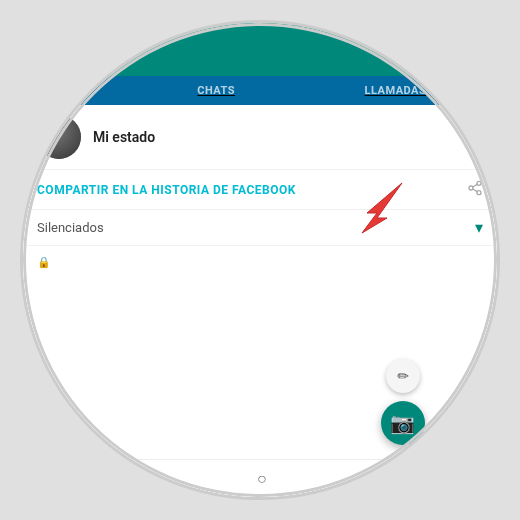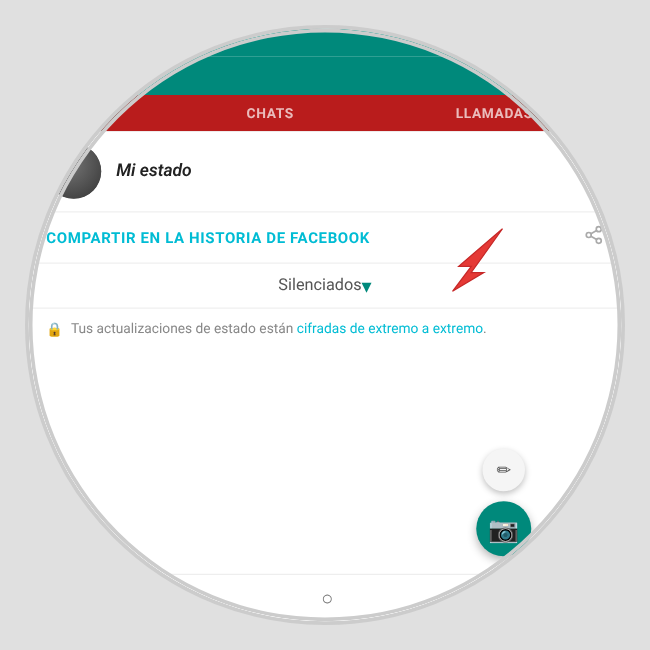--- a/index.html
+++ b/index.html
@@ -78,21 +78,22 @@
 
     .app-icon {
       color: #fff;
       font-size: 16px;
       cursor: pointer;
     }
 
     
     .nav-tabs {
       display: flex;
-      background: #b91c1c;
+      background: #0369a1;
+      text-decoration: underline;
     }
 
     .nav-tab {
       flex: 1;
       text-align: center;
       padding: 8px 2px 6px 2px;
       font-size: 11px;
       font-weight: bold;
       color: rgba(255,255,255,0.7);
       cursor: pointer;
@@ -136,21 +137,20 @@
 
     .avatar-inner {
       width: 100%;
       height: 100%;
       background: radial-gradient(circle at 40% 35%, #777, #333);
       border-radius: 50%;
     }
 
     .status-info {
       flex: 1;
-      font-style: italic;
     }
 
     .status-name {
       font-size: 14px;
       font-weight: 600;
       color: #222;
     }
 
     .status-time {
       font-size: 12px;
@@ -185,21 +185,21 @@
 
     .share-icon {
       color: #aaa;
       font-size: 14px;
     }
 
     
     .silenciados-row {
       display: flex;
       align-items: center;
-      justify-content: center;
+      justify-content: space-between;
       padding: 8px 14px;
       border-bottom: 1px solid #f0f0f0;
     }
 
     .silenciados-text {
       font-size: 13px;
       color: #555;
     }
 
     .chevron-down {
@@ -364,23 +364,20 @@
       </span>
     </div>
 
     <div class="silenciados-row">
       <span class="silenciados-text">Silenciados</span>
       <span class="chevron-down">▾</span>
     </div>
 
     <div class="encryption-note">
       <span class="lock-icon">🔒</span>
-      <span class="encryption-text">
-        <span>Tus actualizaciones de estado están </span><span class="encryption-link">cifradas de extremo a extremo</span><span>.</span>
-      </span>
     </div>
 
   </div>
 
   <div class="arrow-overlay">
     <svg width="60" height="60" viewBox="0 0 60 60">
       <polygon points="55,5 20,35 30,35 15,55 40,40 30,40 55,5" fill="#e53935" stroke="#c62828" stroke-width="1"></polygon>
     </svg>
   </div>
 

